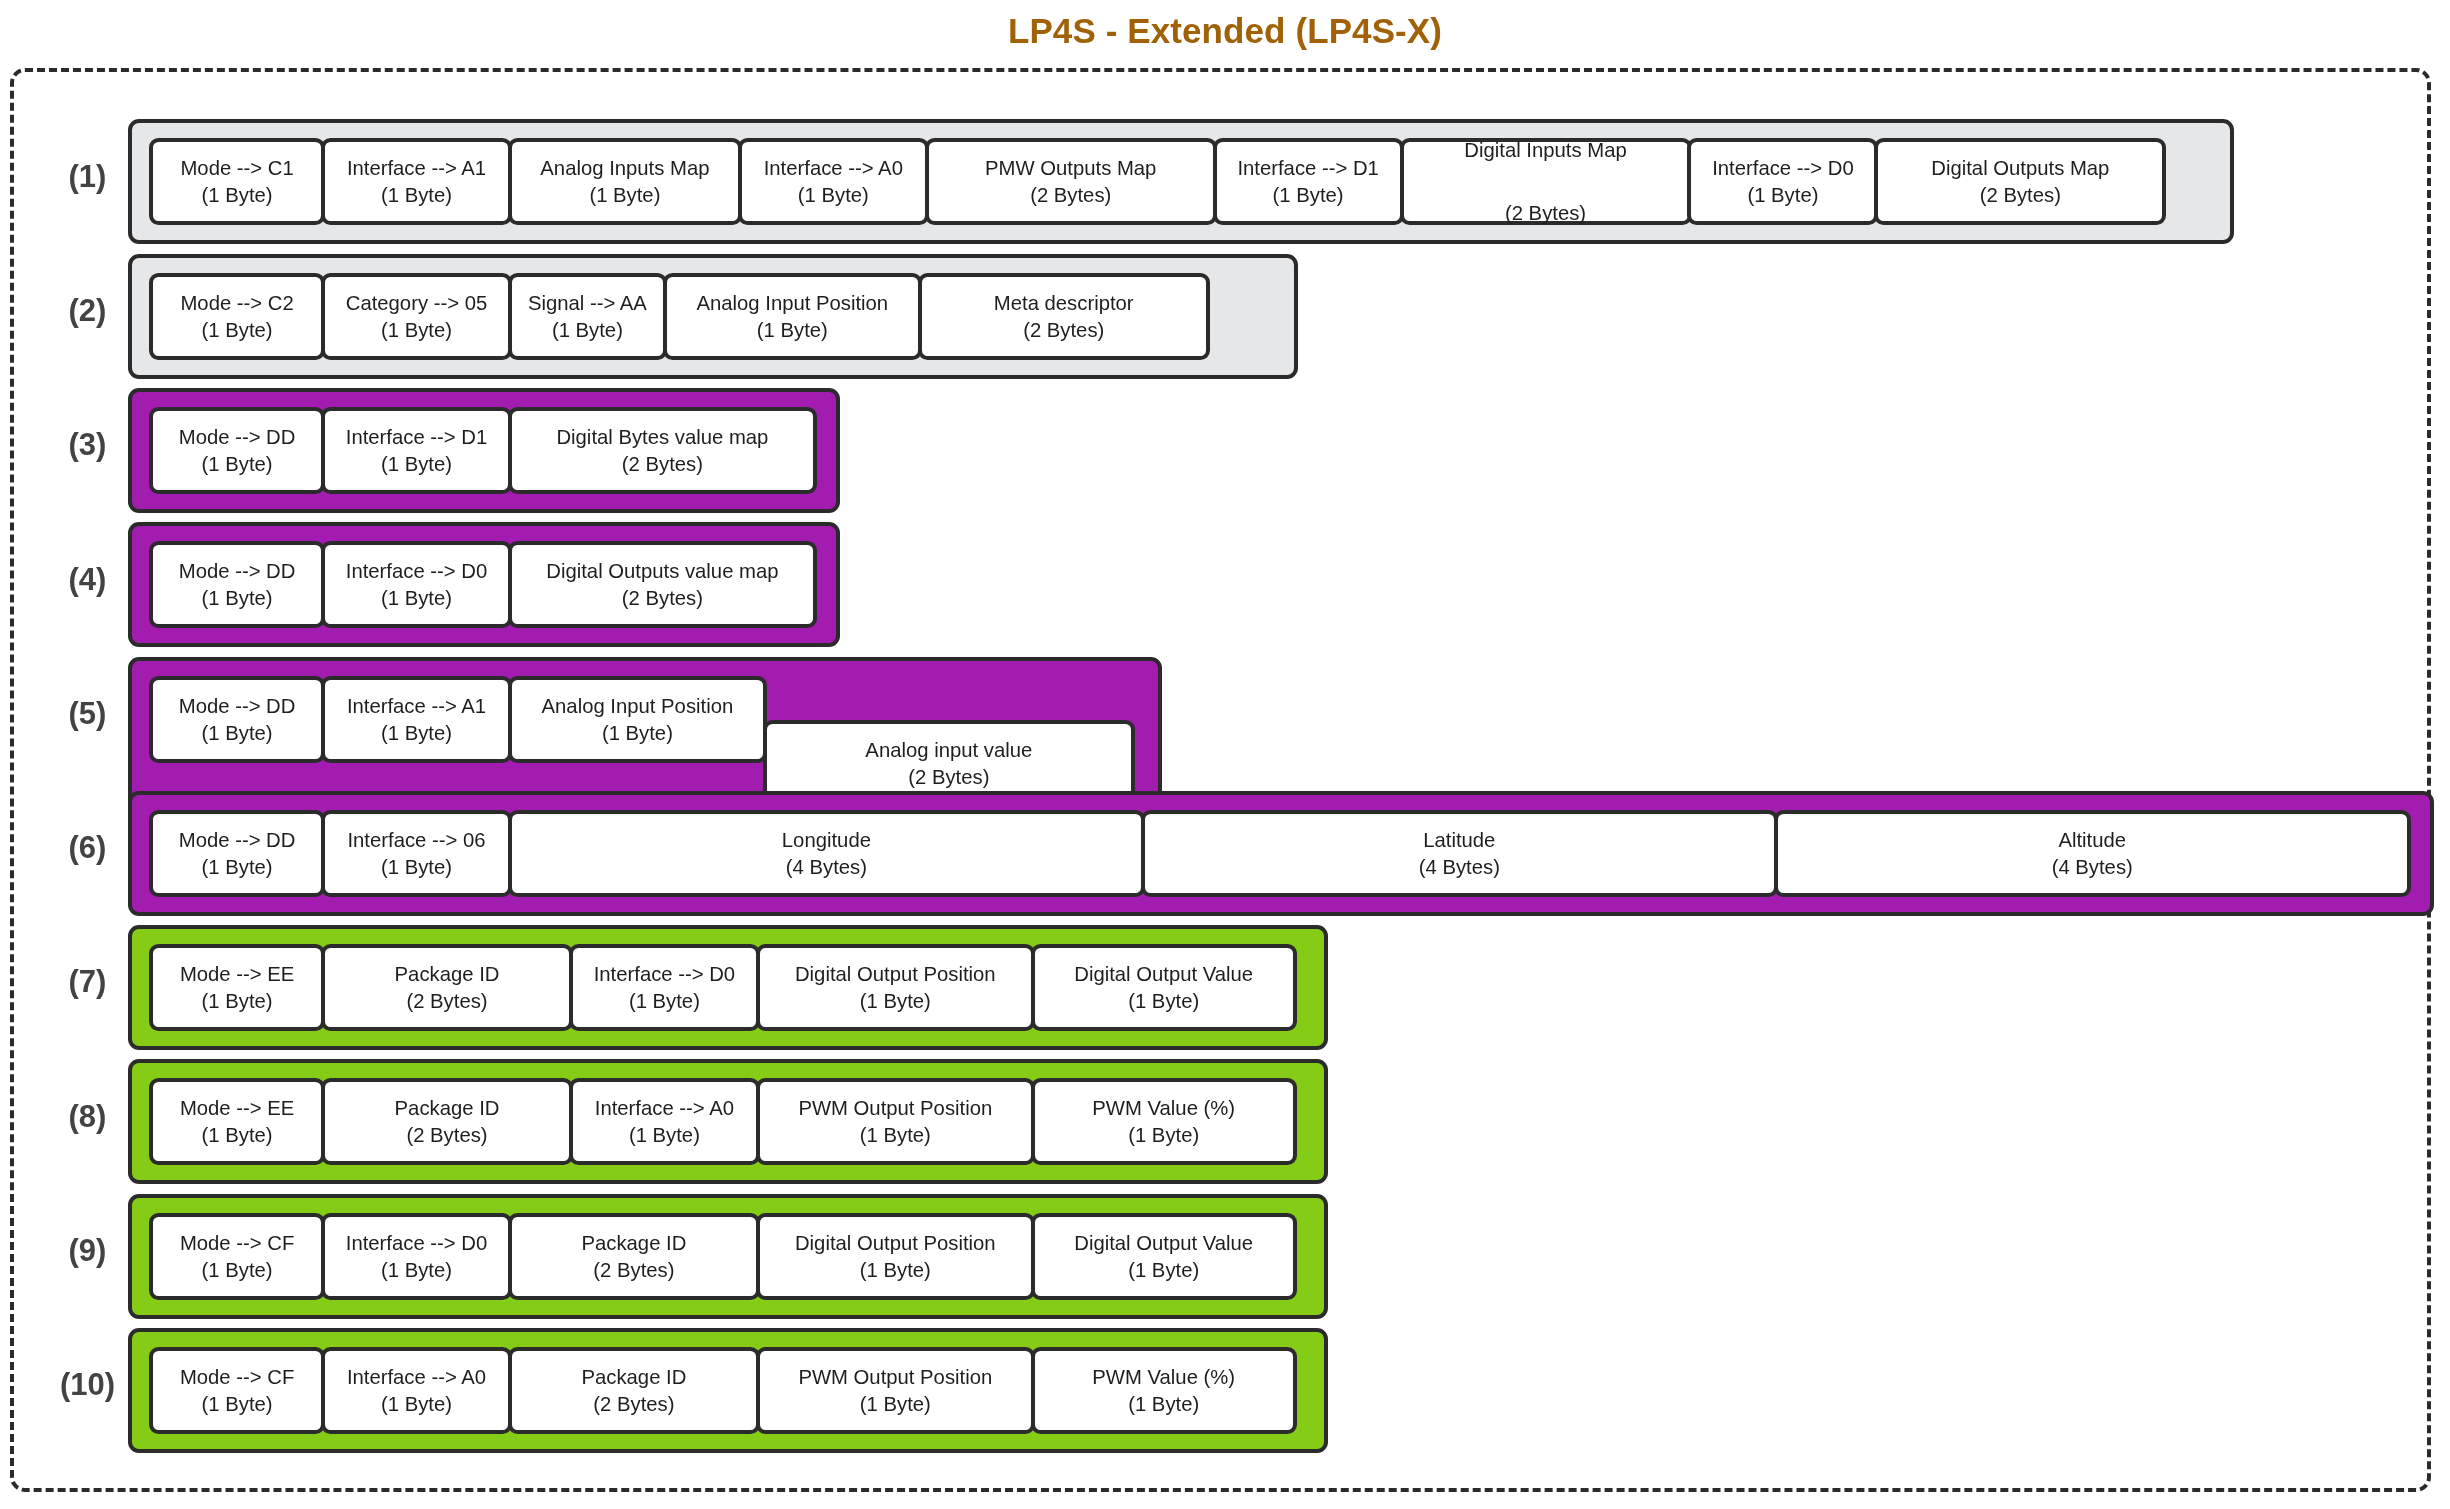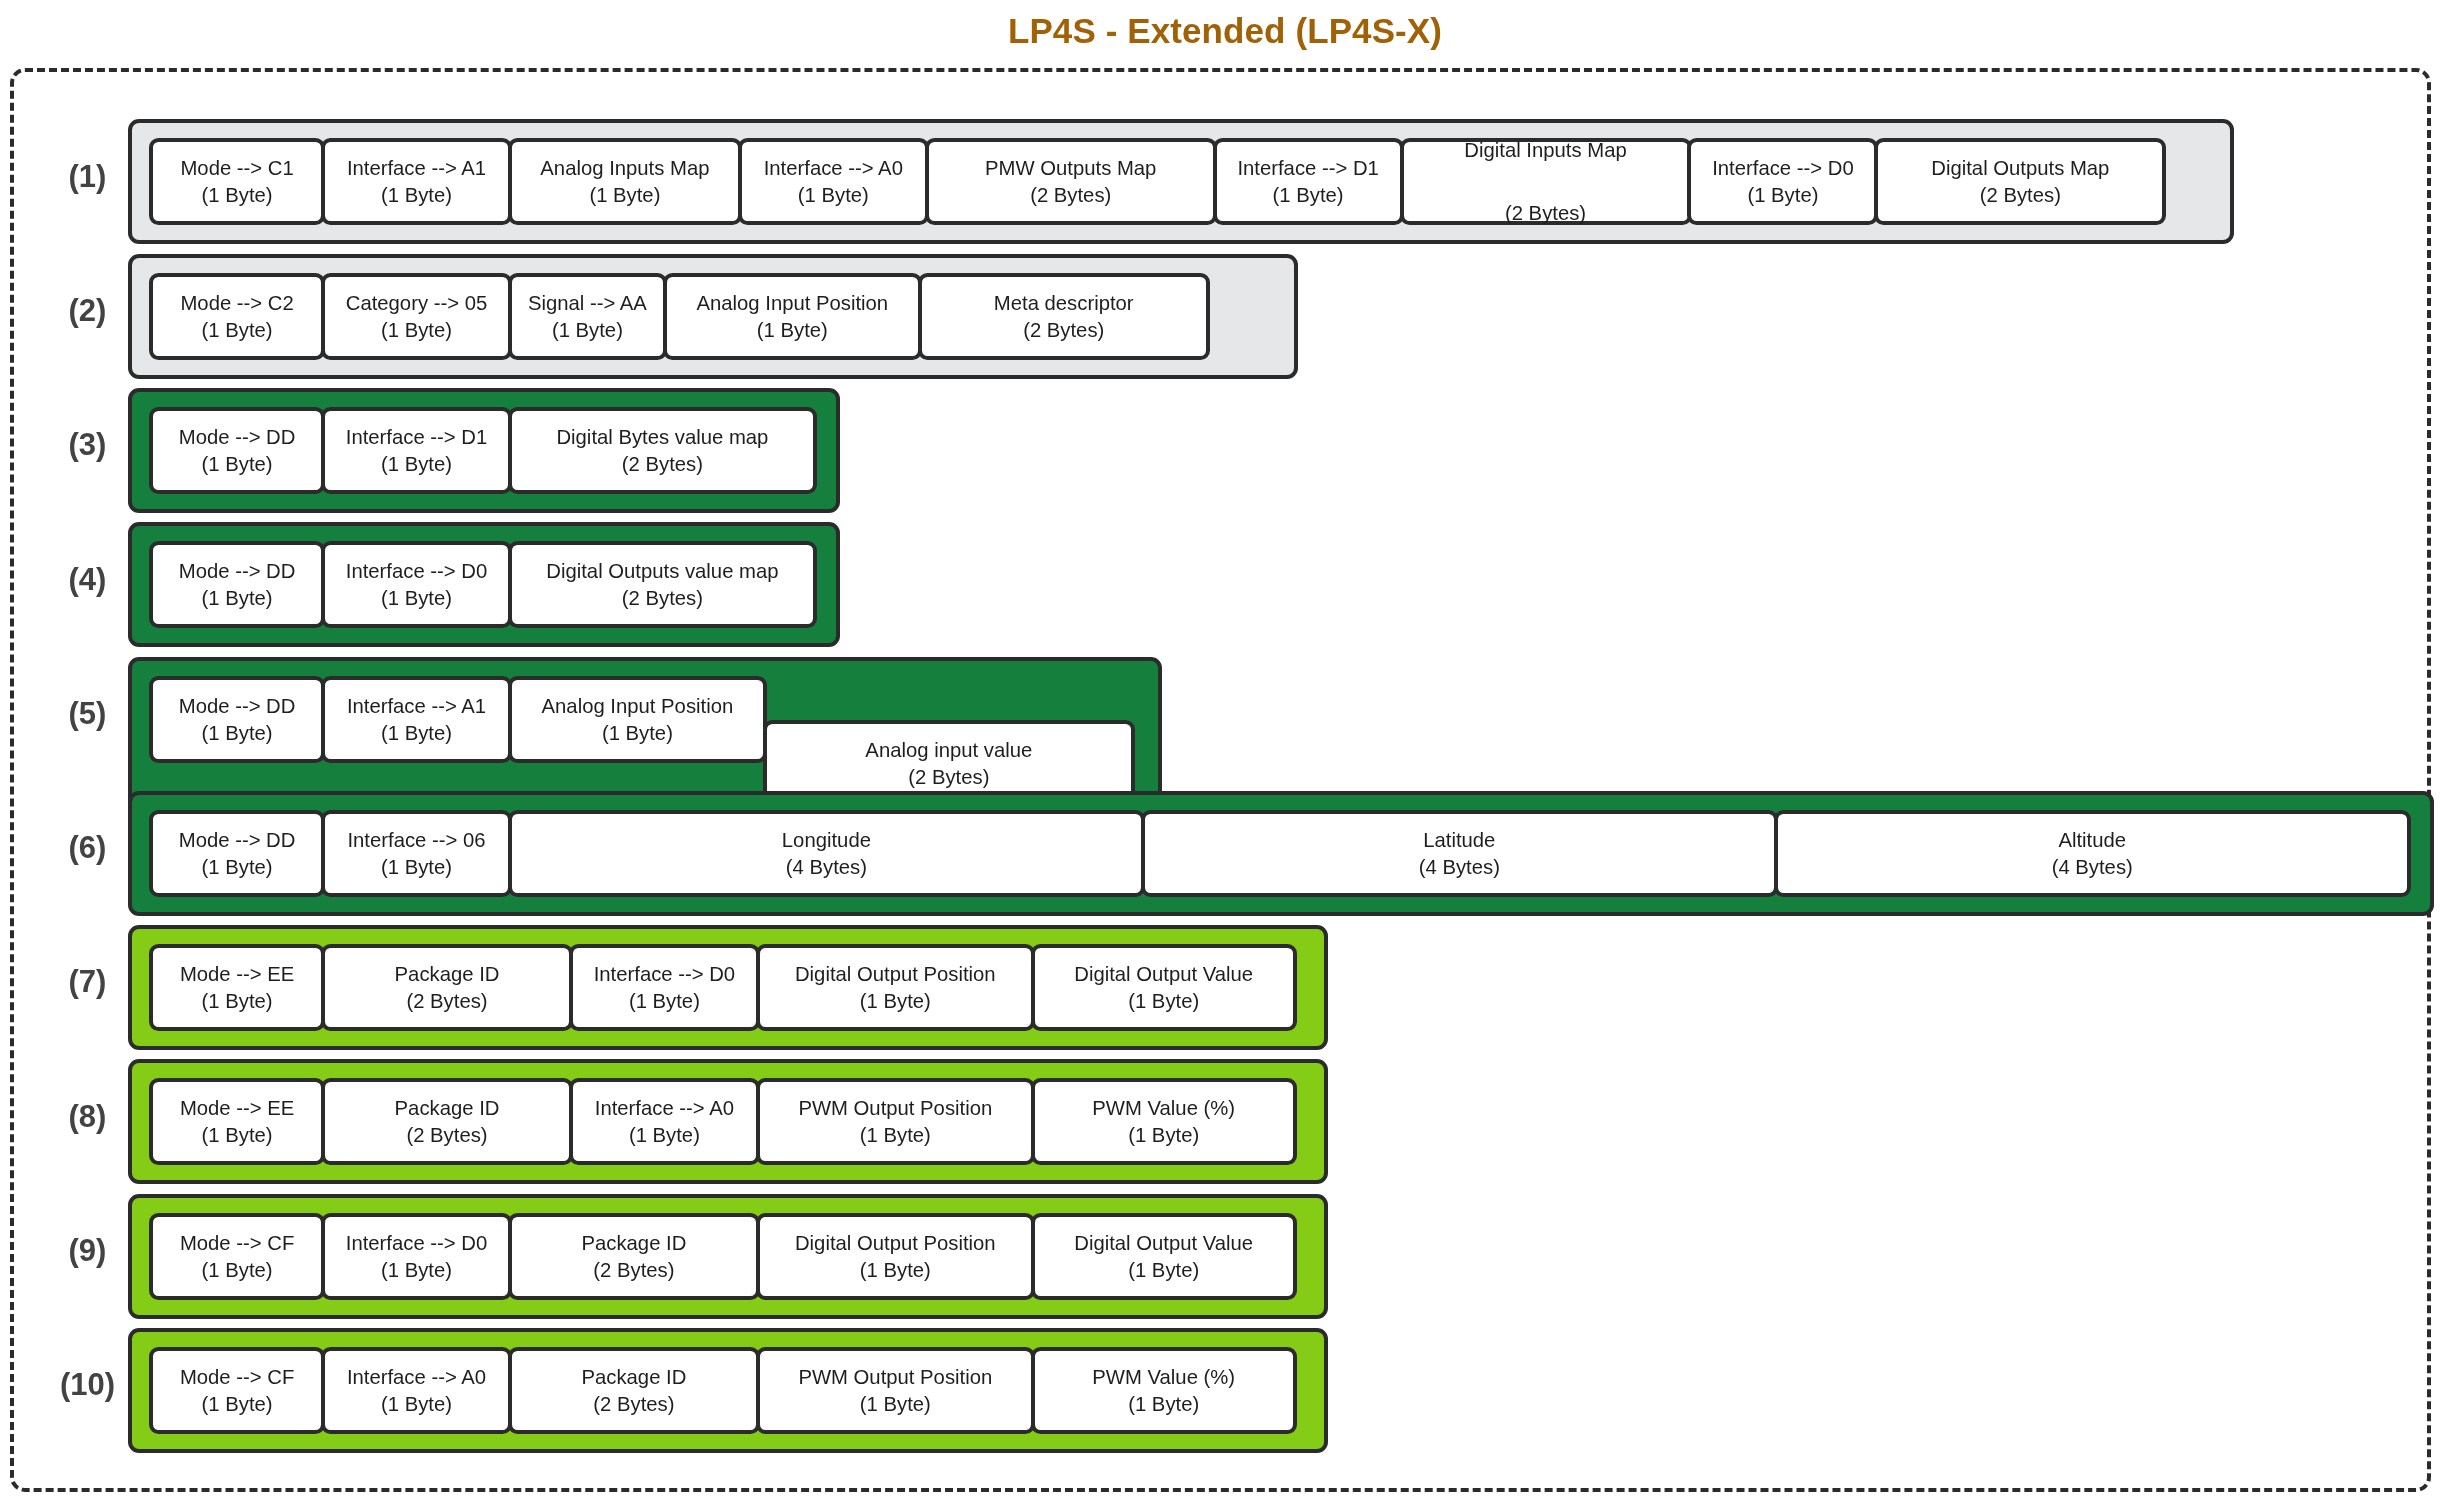--- a/index.html
+++ b/index.html
@@ -64,21 +64,21 @@
     position: absolute;
     left: 114px;
     box-sizing: border-box;
     border: 4.1px solid #2b2b2b;
     border-radius: 11px;
     display: flex;
     align-items: center;
     padding: 0 0;
   }
   .band.gray   { background: #e5e7e9; }
-  .band.teal   { background: #15803d; }
+  .band.teal   { background: #a21caf; }
   .band.orange { background: #84cc16; }
 
   .cells {
     display: flex;
     margin: 15px 17.6px;
     width: calc(100% - 35px);
   }
 
   .cell {
     background: #ffffff;

